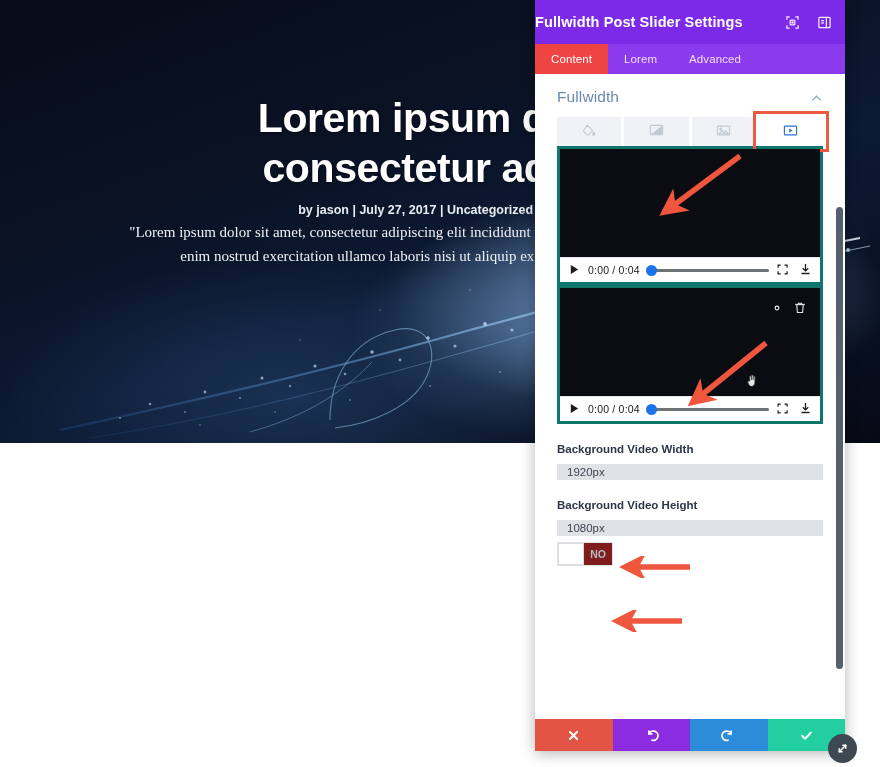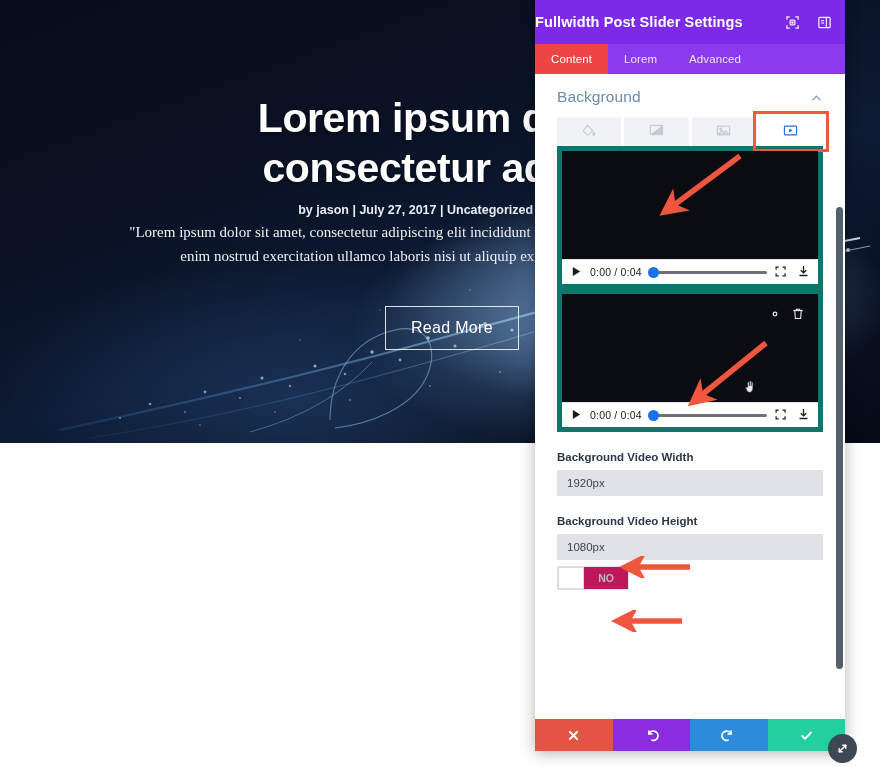--- a/index.html
+++ b/index.html
@@ -102,41 +102,41 @@
   .field-label {
     font-size: 11.5px; color: #2d3748; font-weight: bold;
     margin: 19px 0 7px 0; display: flex; align-items: center; gap: 7px;
   }
   .help-q {
     width: 13px; height: 13px; border-radius: 50%;
     color: #9aa5b1; font-size: 10px; font-weight: bold;
     display: inline-flex; align-items: center; justify-content: center;
   }
 
-  .video-box { width: 100%; border: 5px solid #0f766e; background: #fde047; }
+  .video-box { width: 100%; border: 3px solid #0f766e; background: #fde047; }
   .video-screen { position: relative; background: #0b0b12; }
   .vbtn { position: absolute; width: 14px; height: 14px; opacity: .9; cursor: pointer; }
   .video-bar {
     height: 25px; display: flex; align-items: center; gap: 8px;
     padding: 0 9px; background: #fff; border-top: 1px solid #e3e6ea;
   }
   .vtime { font-size: 10.5px; color: #1b1b1b; letter-spacing: .2px; }
   .vtrack { flex: 1 1 auto; height: 3px; background: #6e7277; position: relative; border-radius: 2px; }
   .vknob { position: absolute; left: -2px; top: -4px; width: 11px; height: 11px; border-radius: 50%; background: #1a73e8; }
   .vright { display: flex; align-items: center; gap: 12px; }
 
   .text-input {
-    width: 100%; height: 26px; background: #dfe3e8; border: none;
+    width: 100%; height: 16px; background: #dfe3e8; border: none;
     font-size: 11.5px; color: #3c4450; padding: 0 10px;
     font-family: "Liberation Sans", sans-serif;
   }
 
   .toggle-row { margin-top: 6px; display: flex; align-items: center; }
   .toggle {
-    width: 72px; height: 24px; background: #be185d; border: 1px solid #dfe3e8;
+    width: 56px; height: 24px; background: #7f1d1d; border: 1px solid #dfe3e8;
     display: flex; align-items: center; cursor: pointer;
   }
   .toggle-knob { width: 26px; height: 22px; background: #fff; border: 1px solid #d7dbe0; }
   .toggle-txt { flex: 1 1 auto; text-align: center; font-size: 10.5px; color: #b4bcc6; font-weight: bold; }
 
   .scrollbar-track {
     position: absolute; right: 2px; top: 0; width: 7px; height: 100%;
   }
   .scrollbar-thumb {
     position: absolute; right: 0; top: 133px; width: 7px; height: 462px;
@@ -227,21 +227,20 @@
           <circle cx="730" cy="224" r="1" opacity="0.34"></circle>
       </g>
     </svg>
     <div class="hero-inner">
       <div class="hero-title">
         <span>Lorem ipsum dolor</span><br>
         <span>consectetur adipis</span>
       </div>
       <div class="hero-meta">by jason | July 27, 2017 | Uncategorized | 1 Com</div>
       <div class="hero-body">"Lorem ipsum dolor sit amet, consectetur adipiscing elit incididunt ut labore et dolore magna aliqua. Ut enim nostrud exercitation ullamco laboris nisi ut aliquip ex e Duis aute irure dolor in...</div>
-      <div class="read-more">Read More</div>
     </div>
   </div>
   <div class="page-below"></div>
 
   <div class="panel">
 
     <div class="panel-header">
       <div class="panel-title">Fullwidth Post Slider Settings</div>
       <div class="header-icons">
         <span class="hicon">
@@ -264,21 +263,21 @@
 
     <div class="panel-tabs">
       <div class="ptab active">Content</div>
       <div class="ptab">Lorem</div>
       <div class="ptab">Advanced</div>
     </div>
 
     <div class="panel-body">
 
       <div class="section-head">
-        <div class="section-title">Background</div>
+        <div class="section-title">Fullwidth</div>
         <span class="chev">
           <svg viewBox="0 0 14 14" fill="none" stroke="#8fa6bb" stroke-width="1.4">
               <path d="M2.5 9L7 4.5 11.5 9"></path>
             </svg>
         </span>
       </div>
 
       <div class="bg-tabs">
         <div class="bg-tab-wrap">
           <div class="bg-tab">

